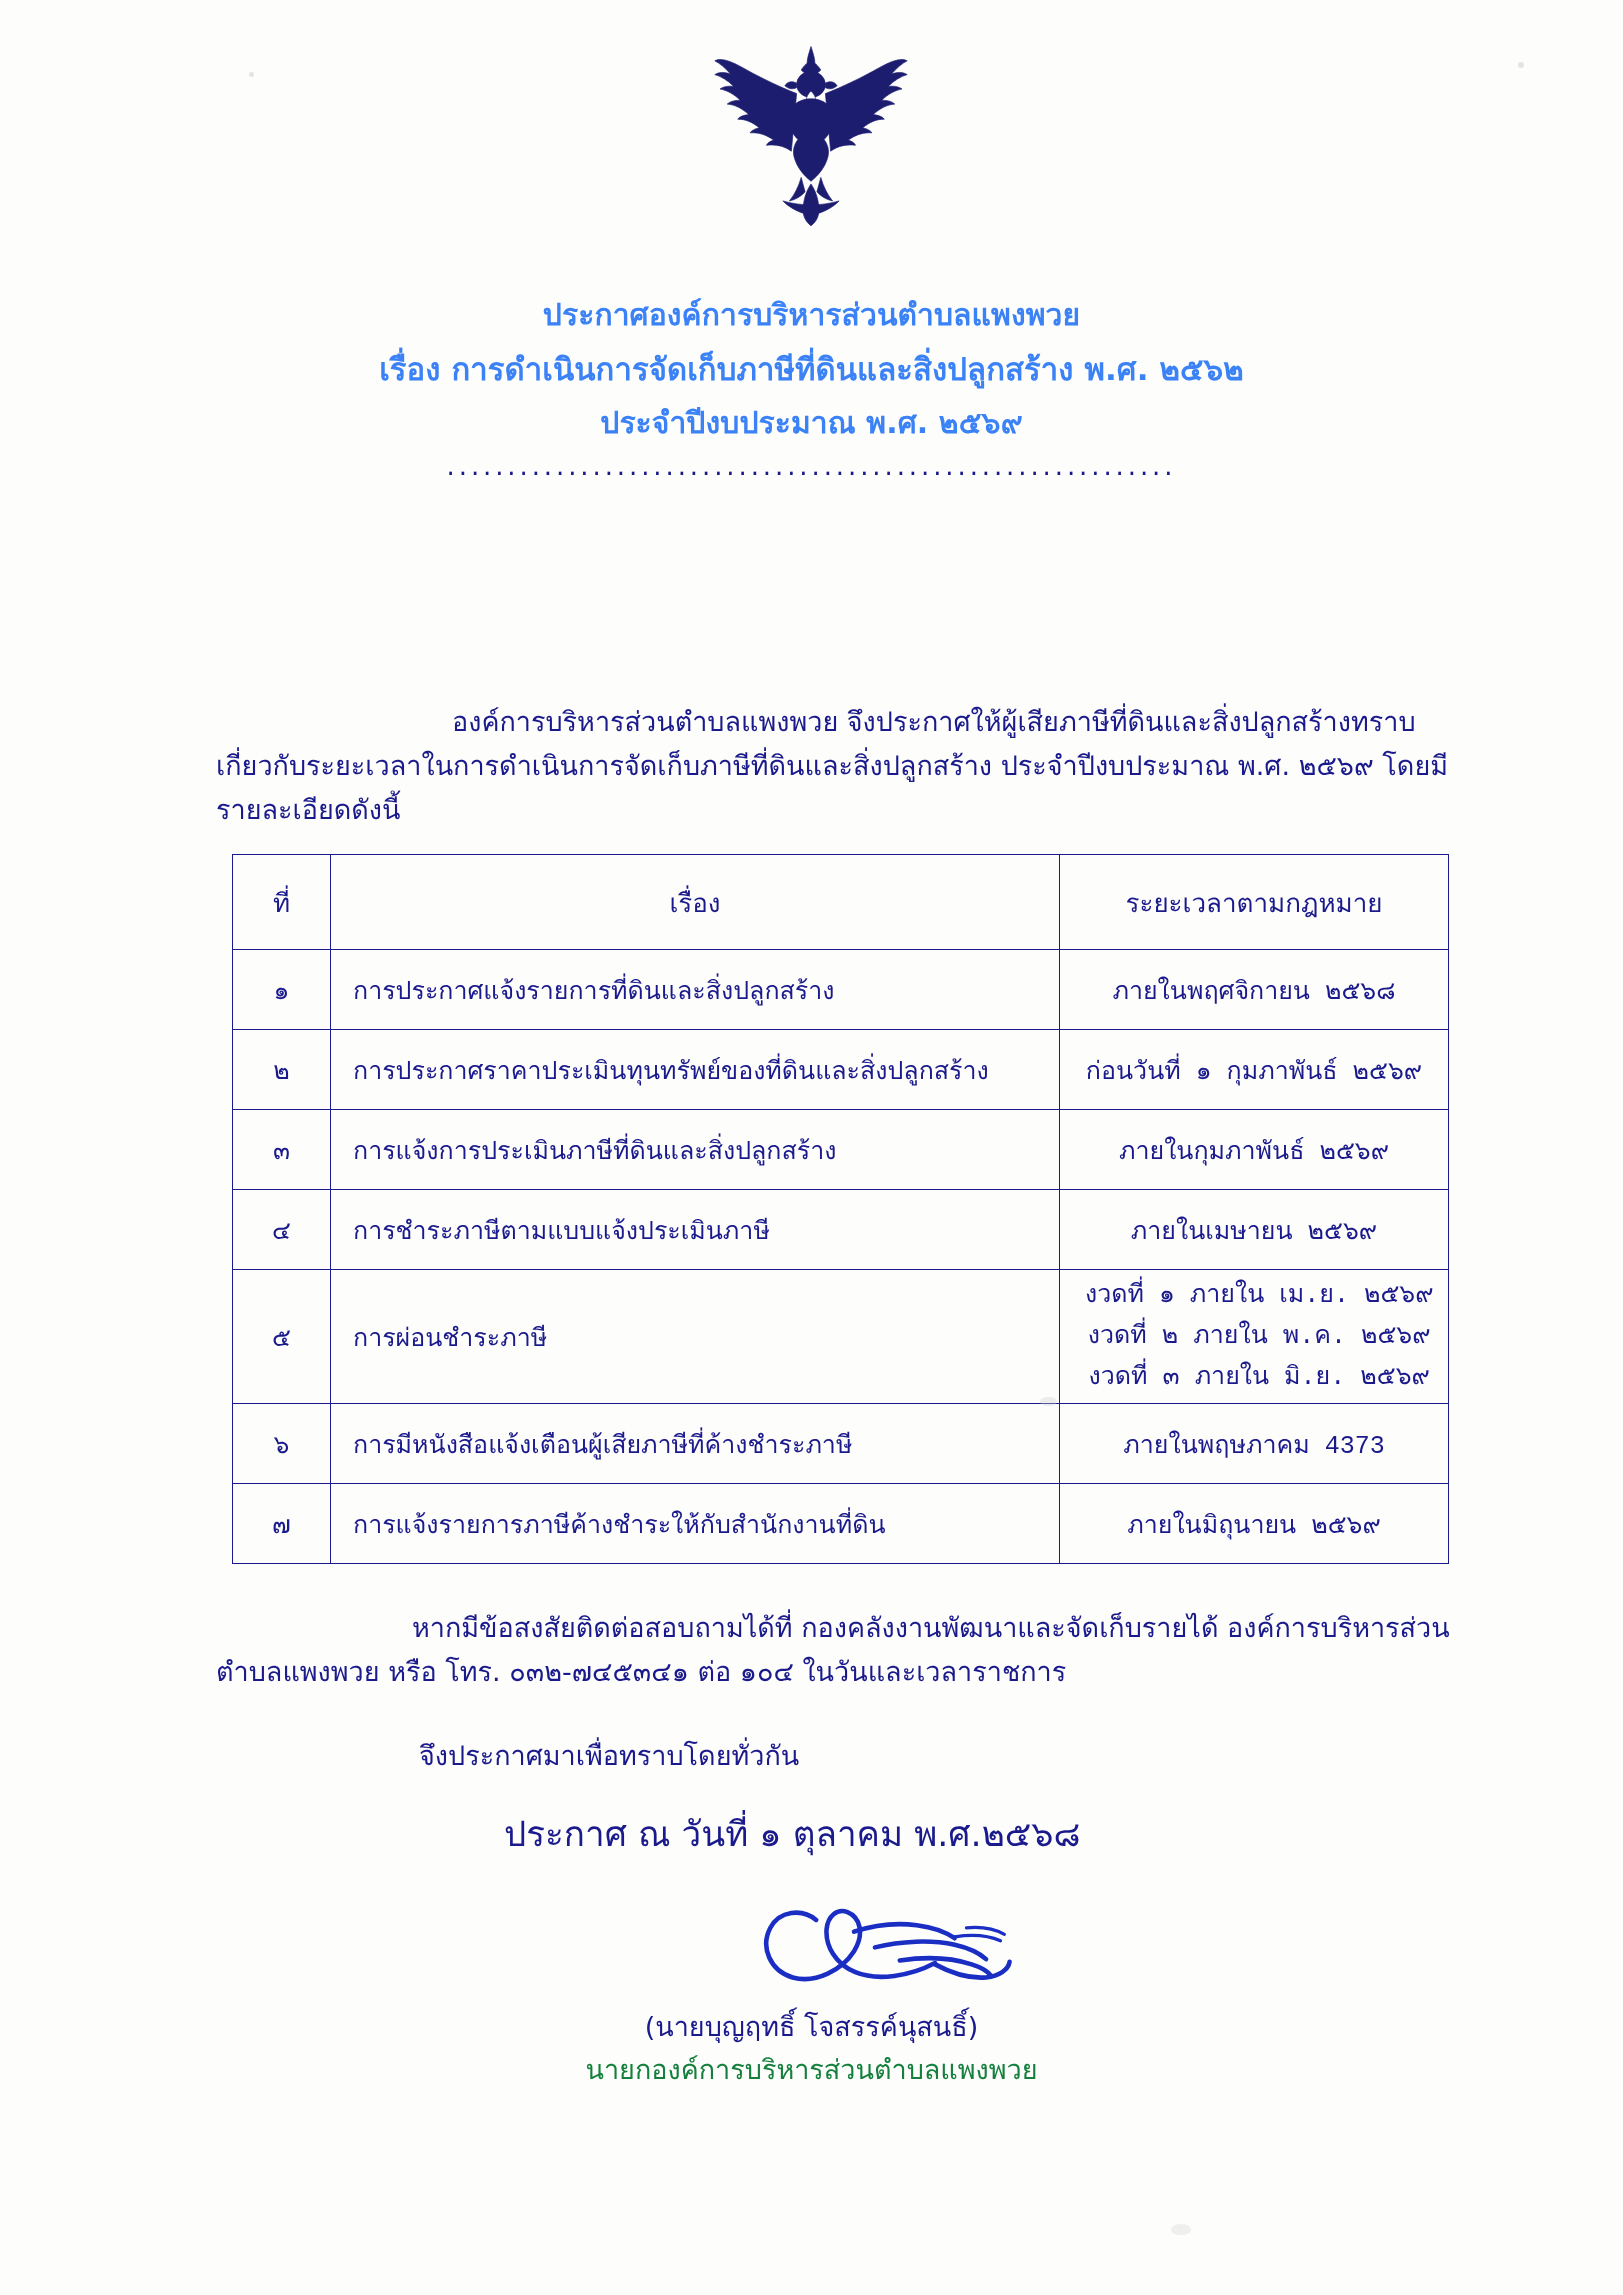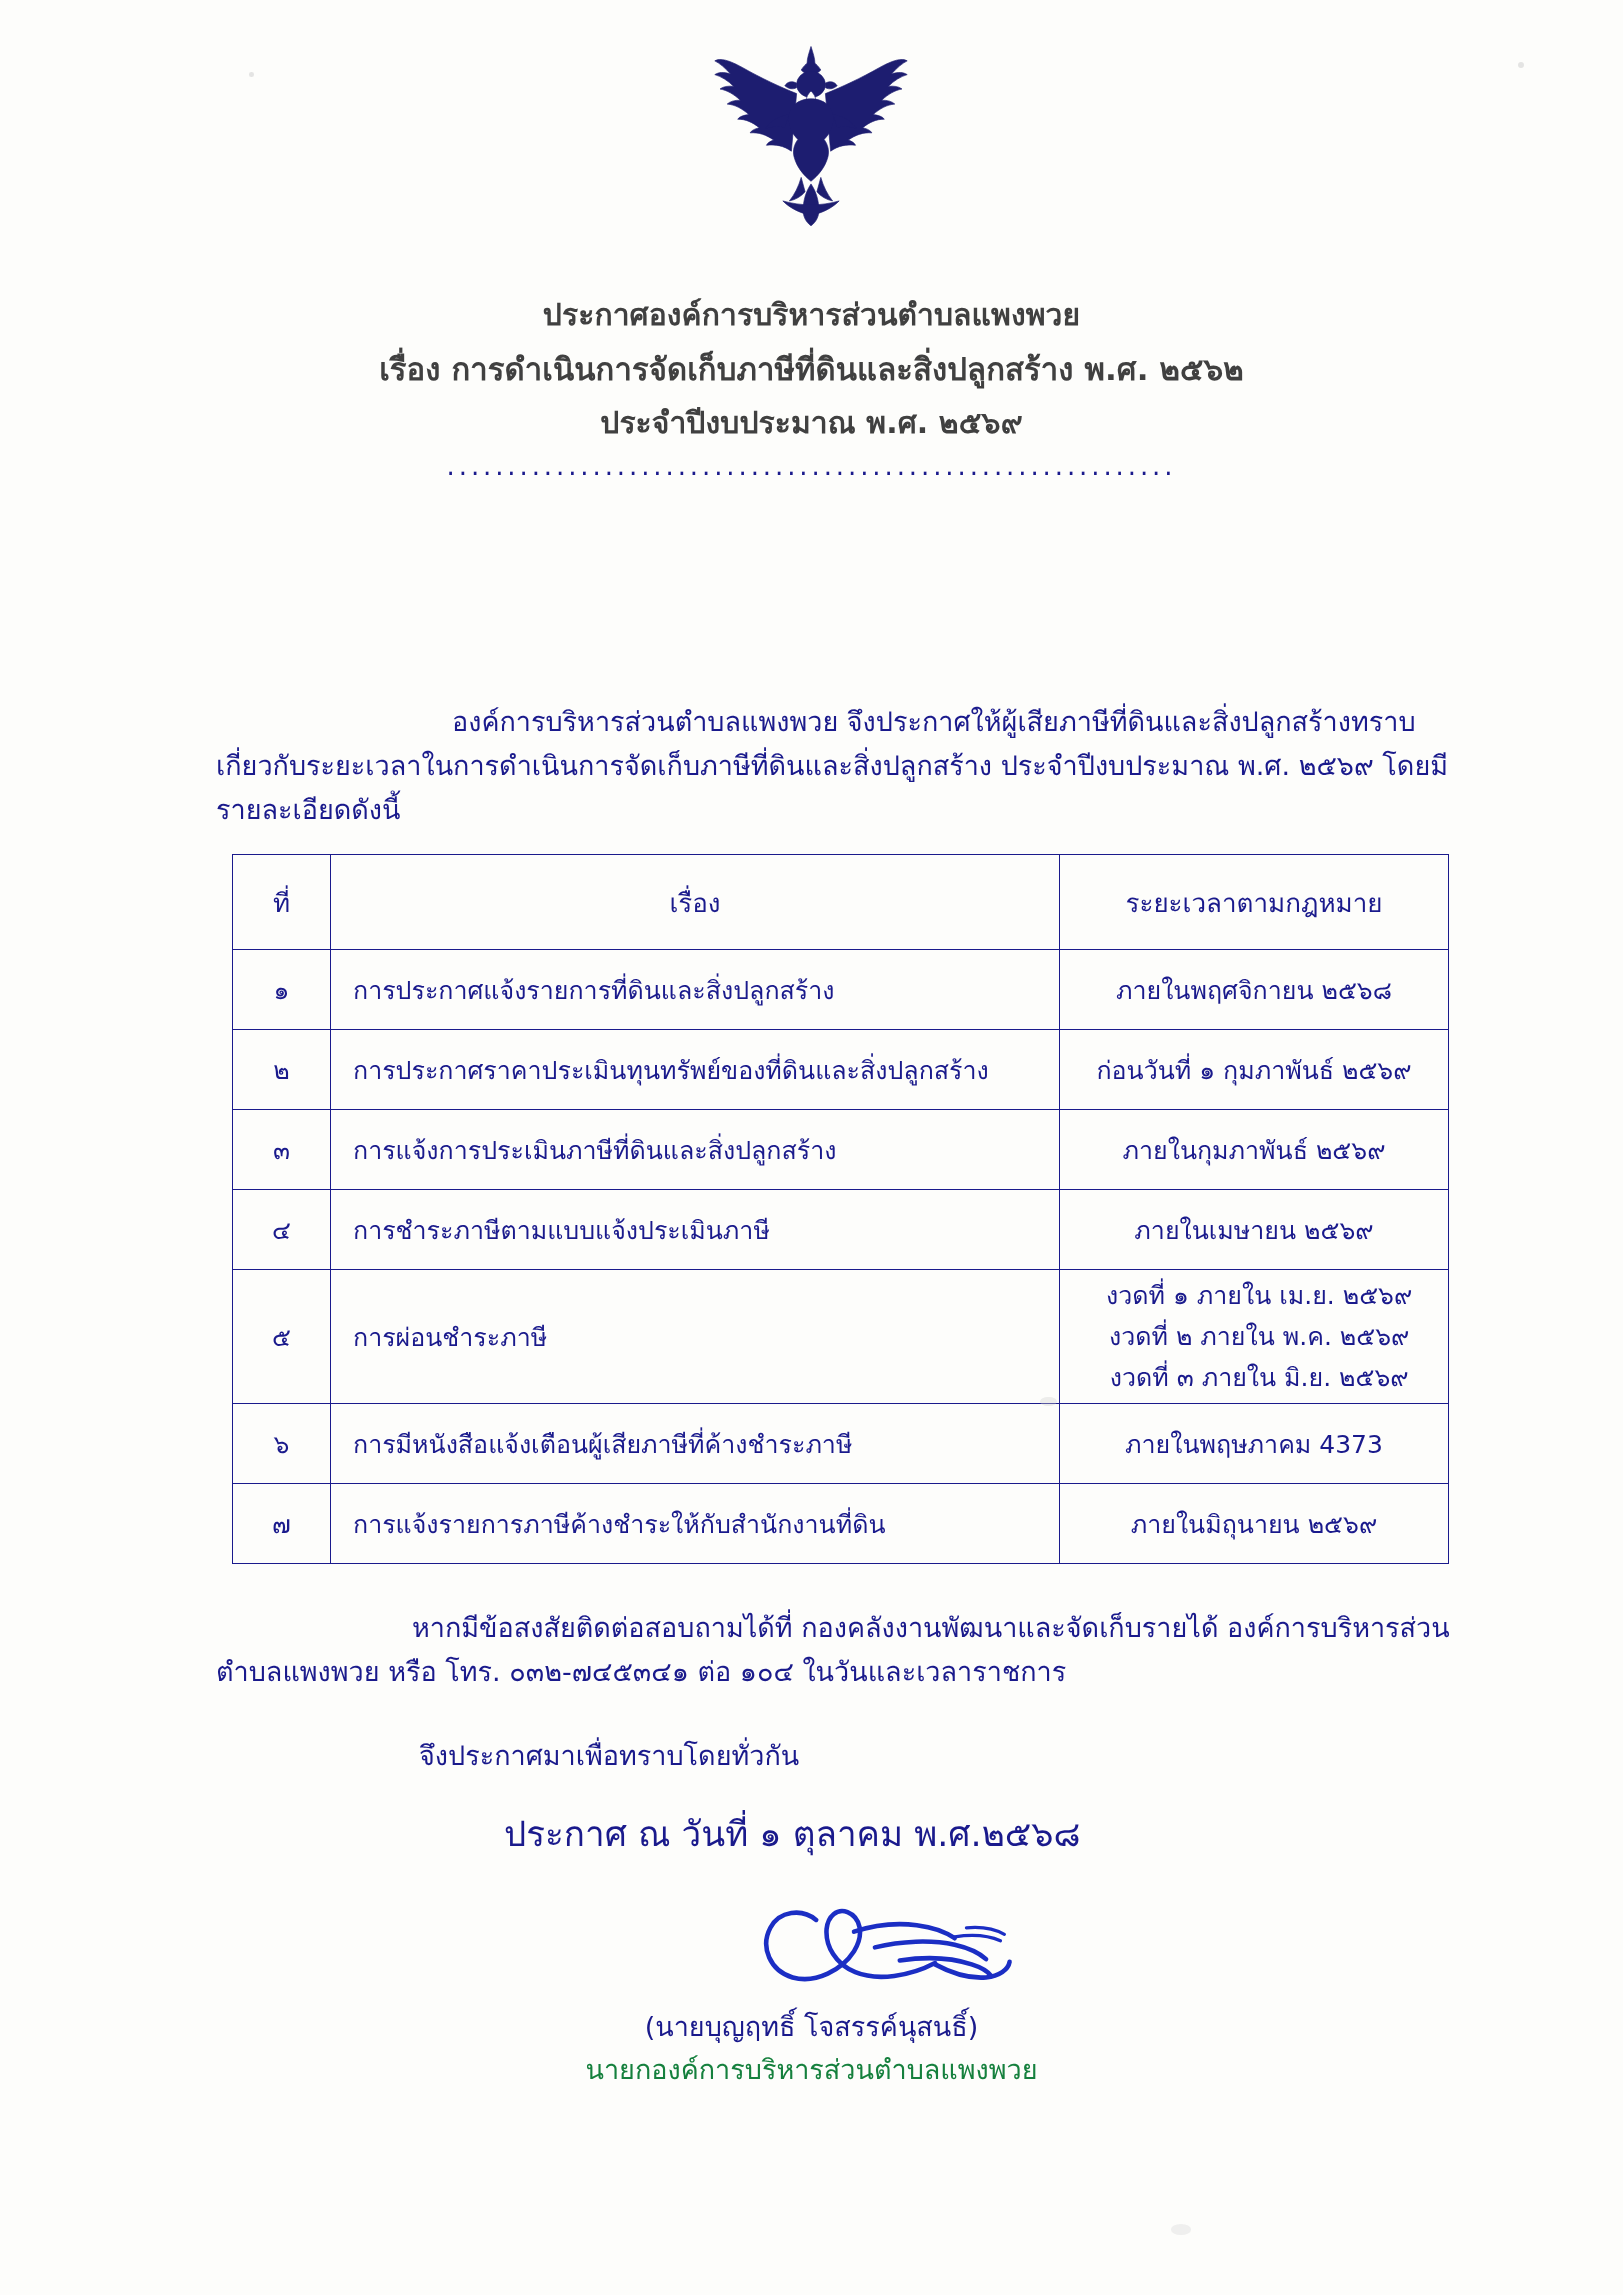--- a/index.html
+++ b/index.html
@@ -46,21 +46,21 @@
     position: absolute;
     left: 0;
     top: 288px;
     width: 1623px;
     text-align: center;
   }
   .heading-line {
     font-size: 30px;
     line-height: 54px;
     font-weight: 700;
-    color: #404040;
+    color: #3b82f6;
     letter-spacing: 0.1px;
   }
   .heading-line.l2 { font-size: 31px; }
   .heading-line.l3 { font-size: 30px; }
 
   .dots {
     position: absolute;
     left: 0;
     top: 451px;
     width: 1623px;
@@ -118,21 +118,21 @@
   col.c-no { width: 98px; }
   col.c-topic { width: 729px; }
   col.c-time { width: 389px; }
 
   table.announce tbody td {
     height: 77px;
     font-size: 25px;
   }
   td.no   { text-align: center; font-size: 26px; }
   td.topic{ text-align: left; padding-left: 22px; }
-  td.time { text-align: center; padding: 0 9.2px; }
+  td.time { text-align: center; padding: 0 9.2px; font-family: Liberation Mono, monospace; }
   td.time.multi {
     text-align: center;
     padding-left: 19.6px;
     line-height: 41px;
     padding-top: 5.2px;
     padding-bottom: 5.2px;
   }
   td.time.multi div { white-space: nowrap; }
   tr.tall td { height: 136px; }
 

